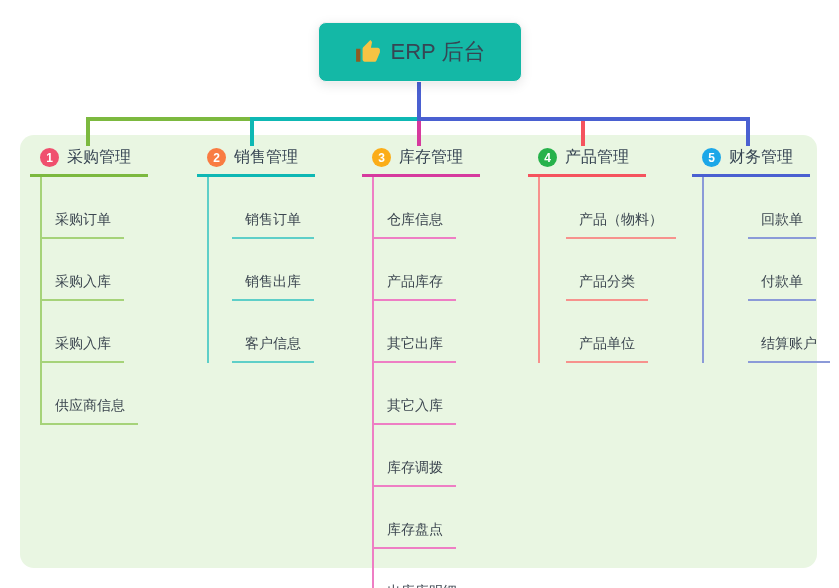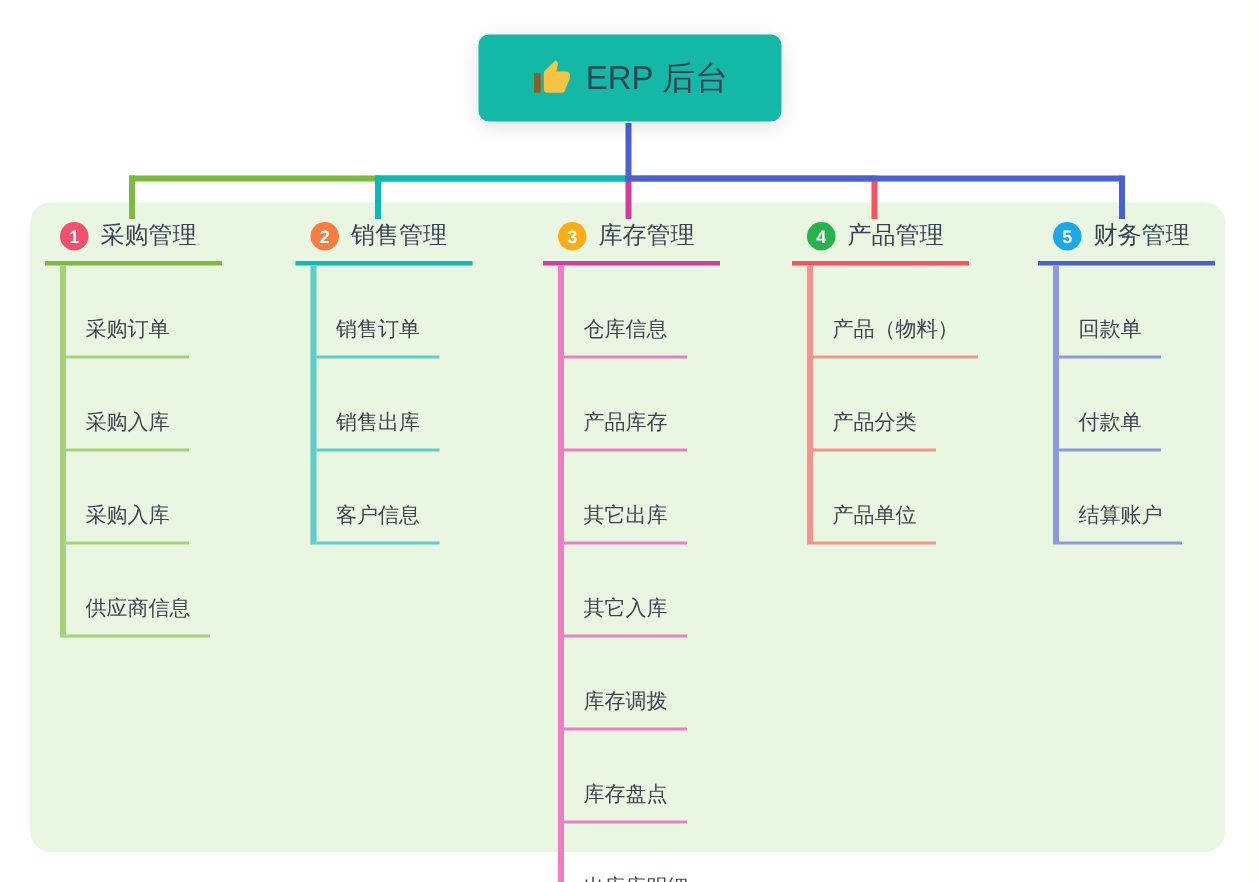--- a/index.html
+++ b/index.html
@@ -40,34 +40,34 @@
     width:118px; height:36px; box-sizing:border-box;
     display:flex; align-items:center; gap:8px; padding-left:10px;
     font-size:16px; color:#374553; white-space:nowrap;
     border-bottom:3px solid #000;
   }
   .badge {
     flex:0 0 19px; width:19px; height:19px; border-radius:50%;
     display:flex; align-items:center; justify-content:center;
     color:#fff; font-size:12px; font-weight:bold;
   }
-  .children { margin-left:10px; border-left:4px solid #f9a8d4; width:max-content; }
+  .children { margin-left:10px; border-left:2px solid #f9a8d4; width:max-content; }
   .child {
     height:52px; box-sizing:content-box; width:max-content;
     border-bottom:2px solid #000;
     display:flex; align-items:flex-end;
     padding:0 13px 8px 13px;
     font-size:14px; color:#3c4650; white-space:nowrap;
   }
   
   .b0 .btitle { border-color:#7cb93f; } .b0 .children { border-color:#a6d379; } .b0 .child { border-color:#a6d379; } .b0 .badge { background:#f0506e; }
-  .b1 .btitle { border-color:#0eb8b4; } .b1 .children { border-color:#5ecfc8; } .b1 .child { border-color:#5ecfc8; } .b1 .badge { background:#f97c42; }
+  .b1 .btitle { border-color:#0eb8b4; } .b1 .children { border-color:#5ecfc8; } .b1 .child { border-color:#5ecfc8;margin-left:23px; } .b1 .badge { background:#f97c42; }
   .b2 .btitle { border-color:#d63a9e; } .b2 .children { border-color:#ee7ec4; } .b2 .child { border-color:#ee7ec4; } .b2 .badge { background:#fbad18; }
-  .b3 .btitle { border-color:#f5535e; } .b3 .children { border-color:#f7928d; } .b3 .child { border-color:#f7928d; } .b3 .badge { background:#27b24b; }
-  .b4 .btitle { border-color:#4a60d1; } .b4 .children { border-color:#8b9ad8; } .b4 .child { border-color:#8b9ad8; } .b4 .badge { background:#1ca7e8; }
+  .b3 .btitle { border-color:#f5535e; } .b3 .children { border-color:#f7928d;padding-left:26px; } .b3 .child { border-color:#f7928d; } .b3 .badge { background:#27b24b; }
+  .b4 .btitle { border-color:#4a60d1; } .b4 .children { border-color:#8b9ad8; } .b4 .child { border-color:#8b9ad8;margin-left:44px; } .b4 .badge { background:#1ca7e8; }
 </style>
 </head>
 <body>
 
 <div id="canvas">
 
   <div class="panel"></div>
 
   <div class="seg h-green"></div>
   <div class="seg v-green"></div>

